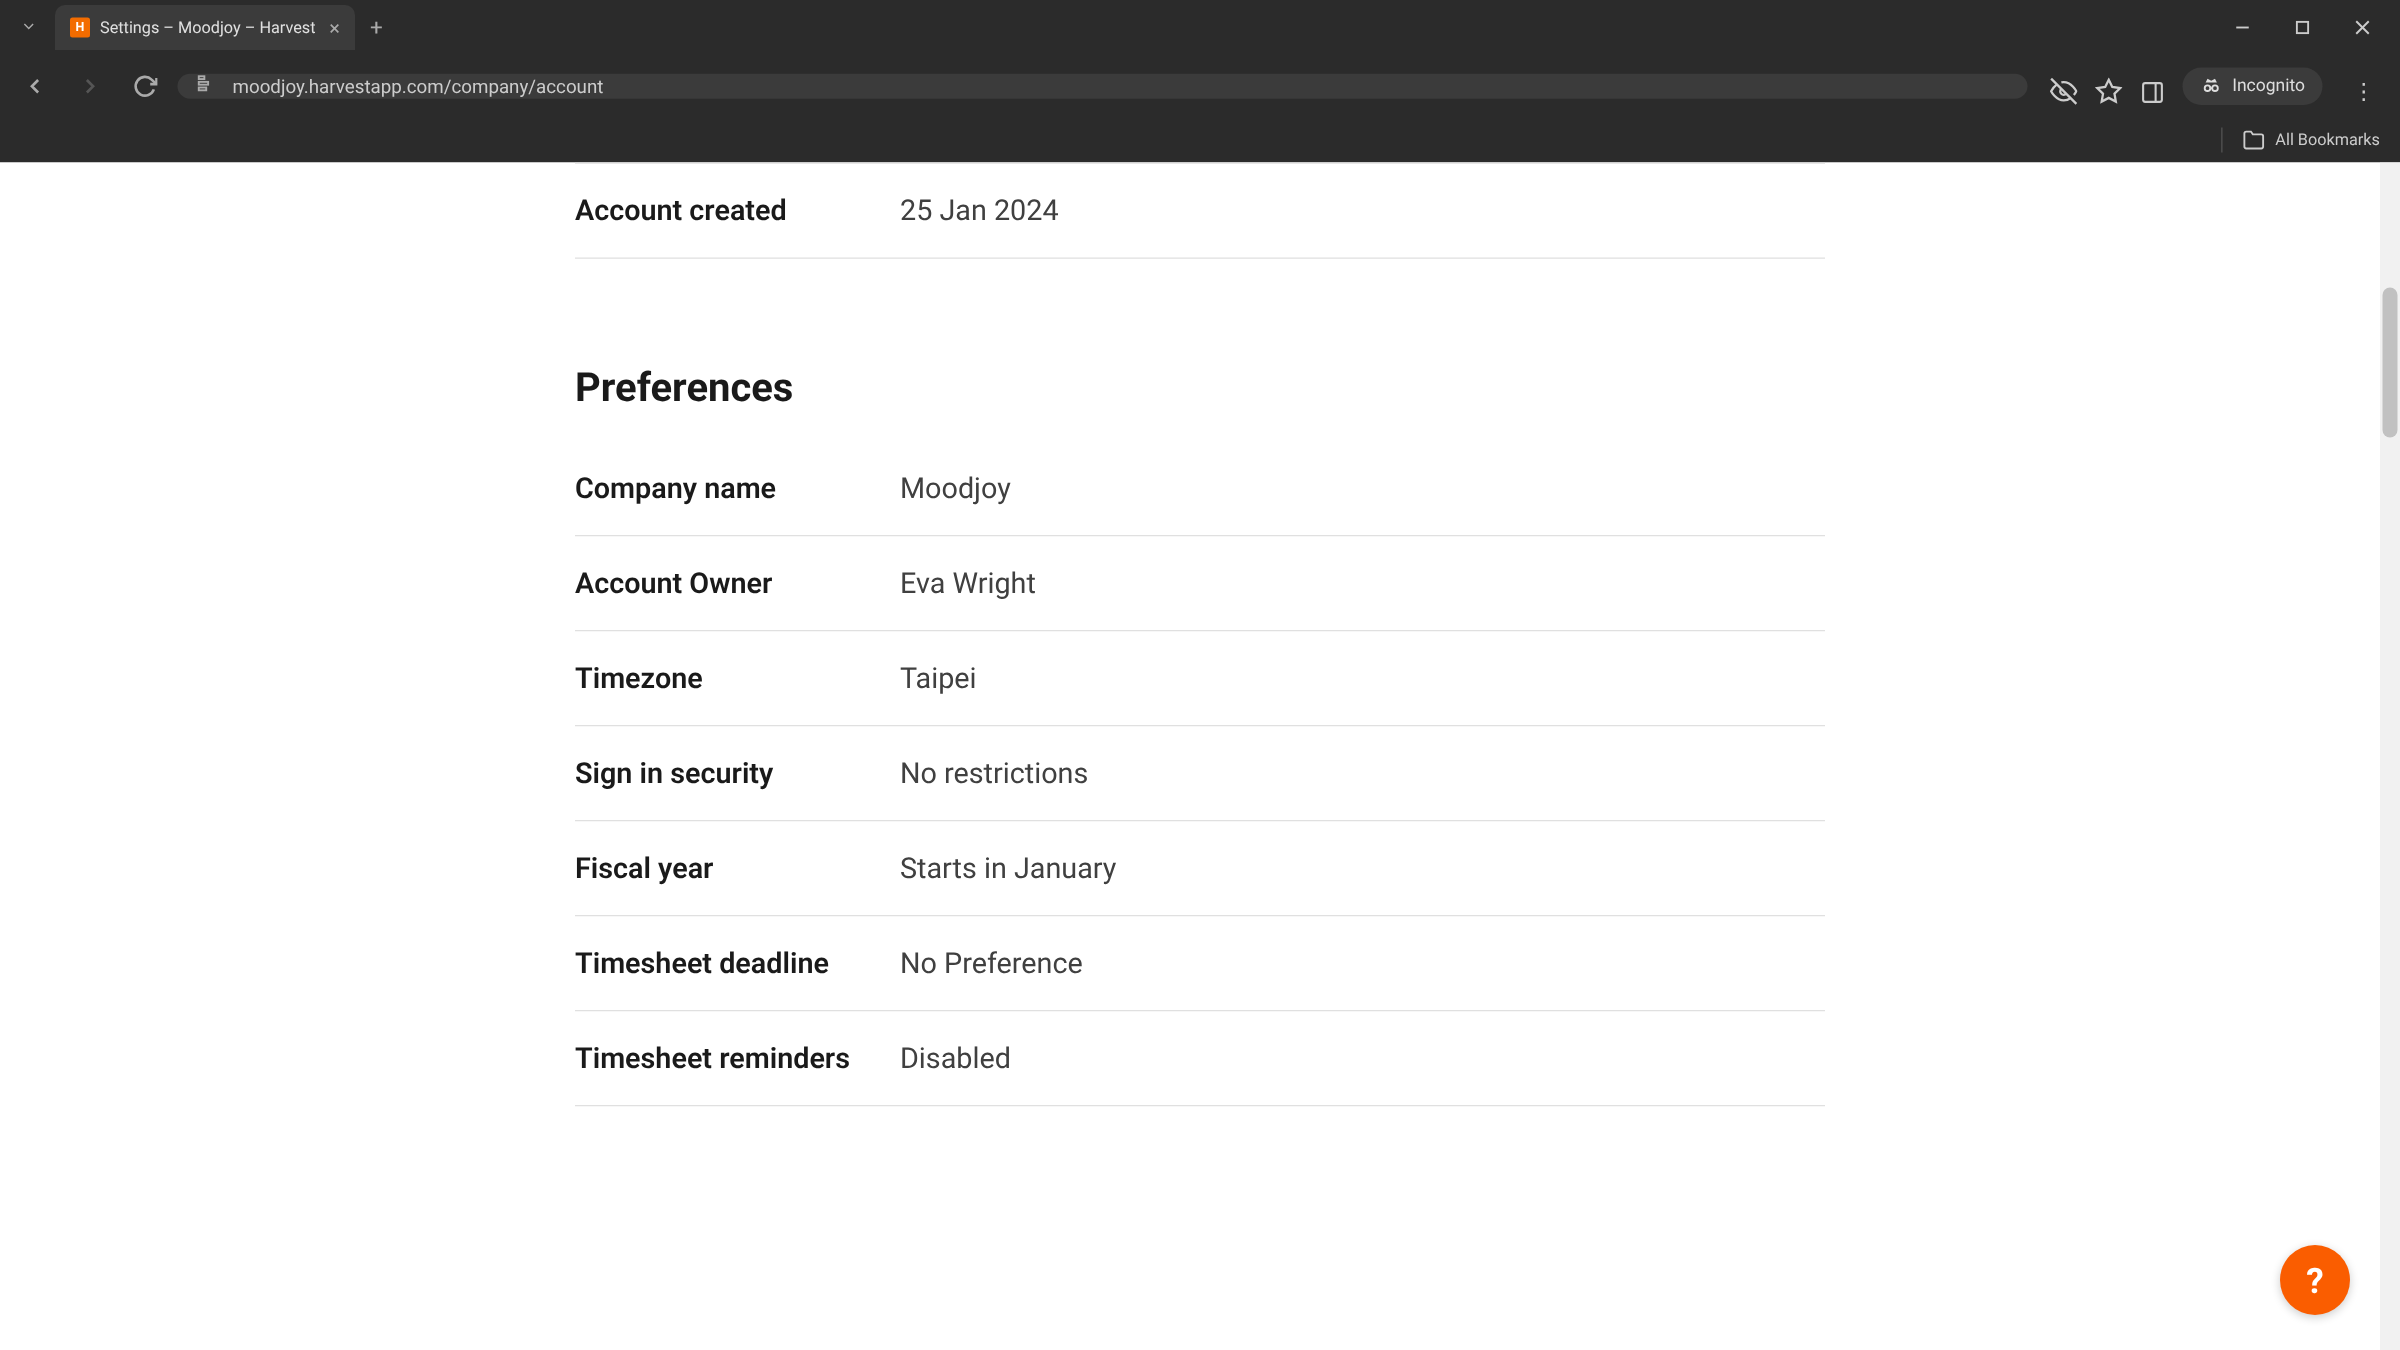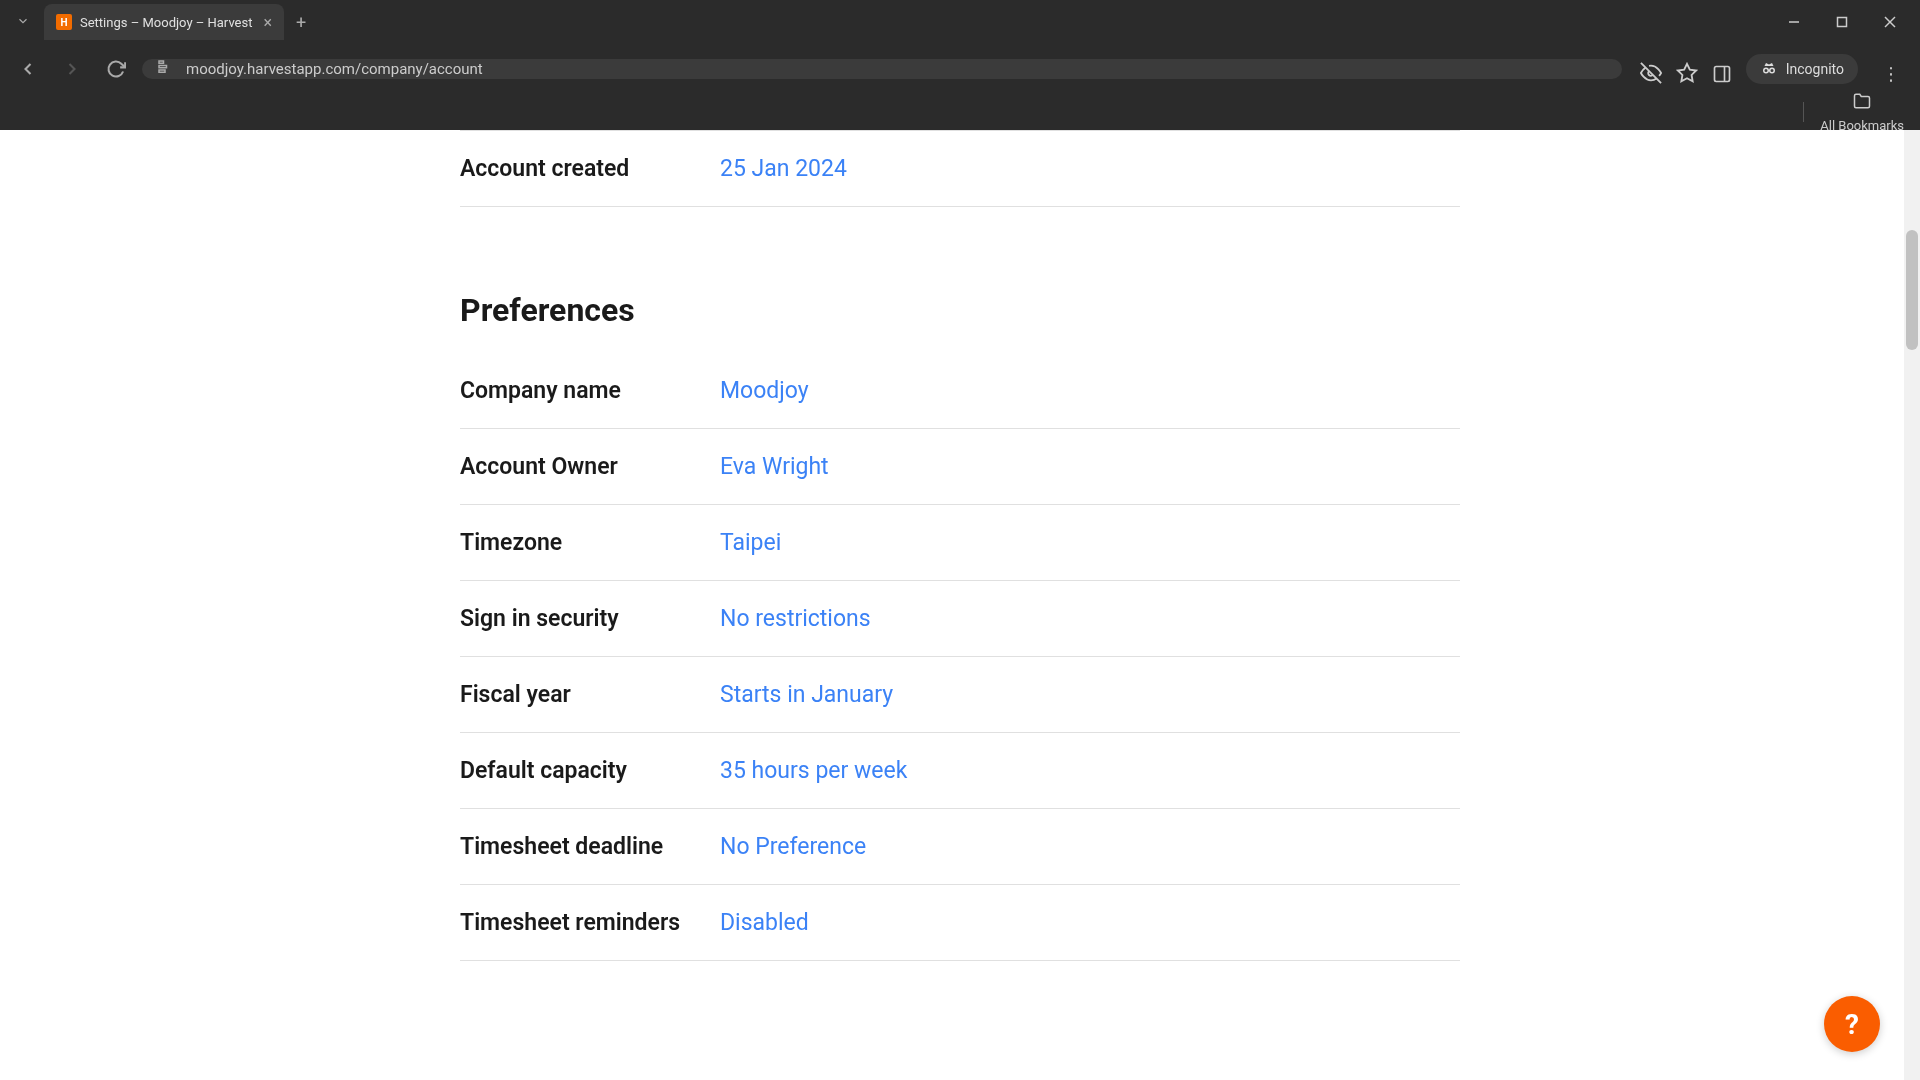--- a/index.html
+++ b/index.html
@@ -151,21 +151,20 @@
       width: 1px;
       height: 20px;
       background: #555;
       margin: 0 16px;
     }
     .all-bookmarks {
       display: flex;
       align-items: center;
       gap: 8px;
       cursor: pointer;
-      flex-direction: column;
     }
     
     
     .page-content {
       background: #fff;
       height: calc(1080px - 130px);
       overflow-y: auto;
       position: relative;
     }
     .content-wrapper {
@@ -182,21 +181,21 @@
     }
     .settings-row:first-child {
       border-top: 1px solid #e0e0e0;
     }
     .settings-label {
       width: 260px;
       font-weight: 600;
       color: #1a1a1a;
     }
     .settings-value {
-      color: #3b82f6;
+      color: #404040;
     }
     
     .section-heading {
       font-size: 32px;
       font-weight: 700;
       color: #1a1a1a;
       margin-top: 84px;
       margin-bottom: 24px;
     }
     
@@ -369,24 +368,20 @@
     </div>
     <div class="settings-row">
       <div class="settings-label">Sign in security</div>
       <div class="settings-value">No restrictions</div>
     </div>
     <div class="settings-row">
       <div class="settings-label">Fiscal year</div>
       <div class="settings-value">Starts in January</div>
     </div>
     <div class="settings-row">
-      <div class="settings-label">Default capacity</div>
-      <div class="settings-value">35 hours per week</div>
-    </div>
-    <div class="settings-row">
       <div class="settings-label">Timesheet deadline</div>
       <div class="settings-value">No Preference</div>
     </div>
     <div class="settings-row">
       <div class="settings-label">Timesheet reminders</div>
       <div class="settings-value">Disabled</div>
     </div>
 
   </div>
 

